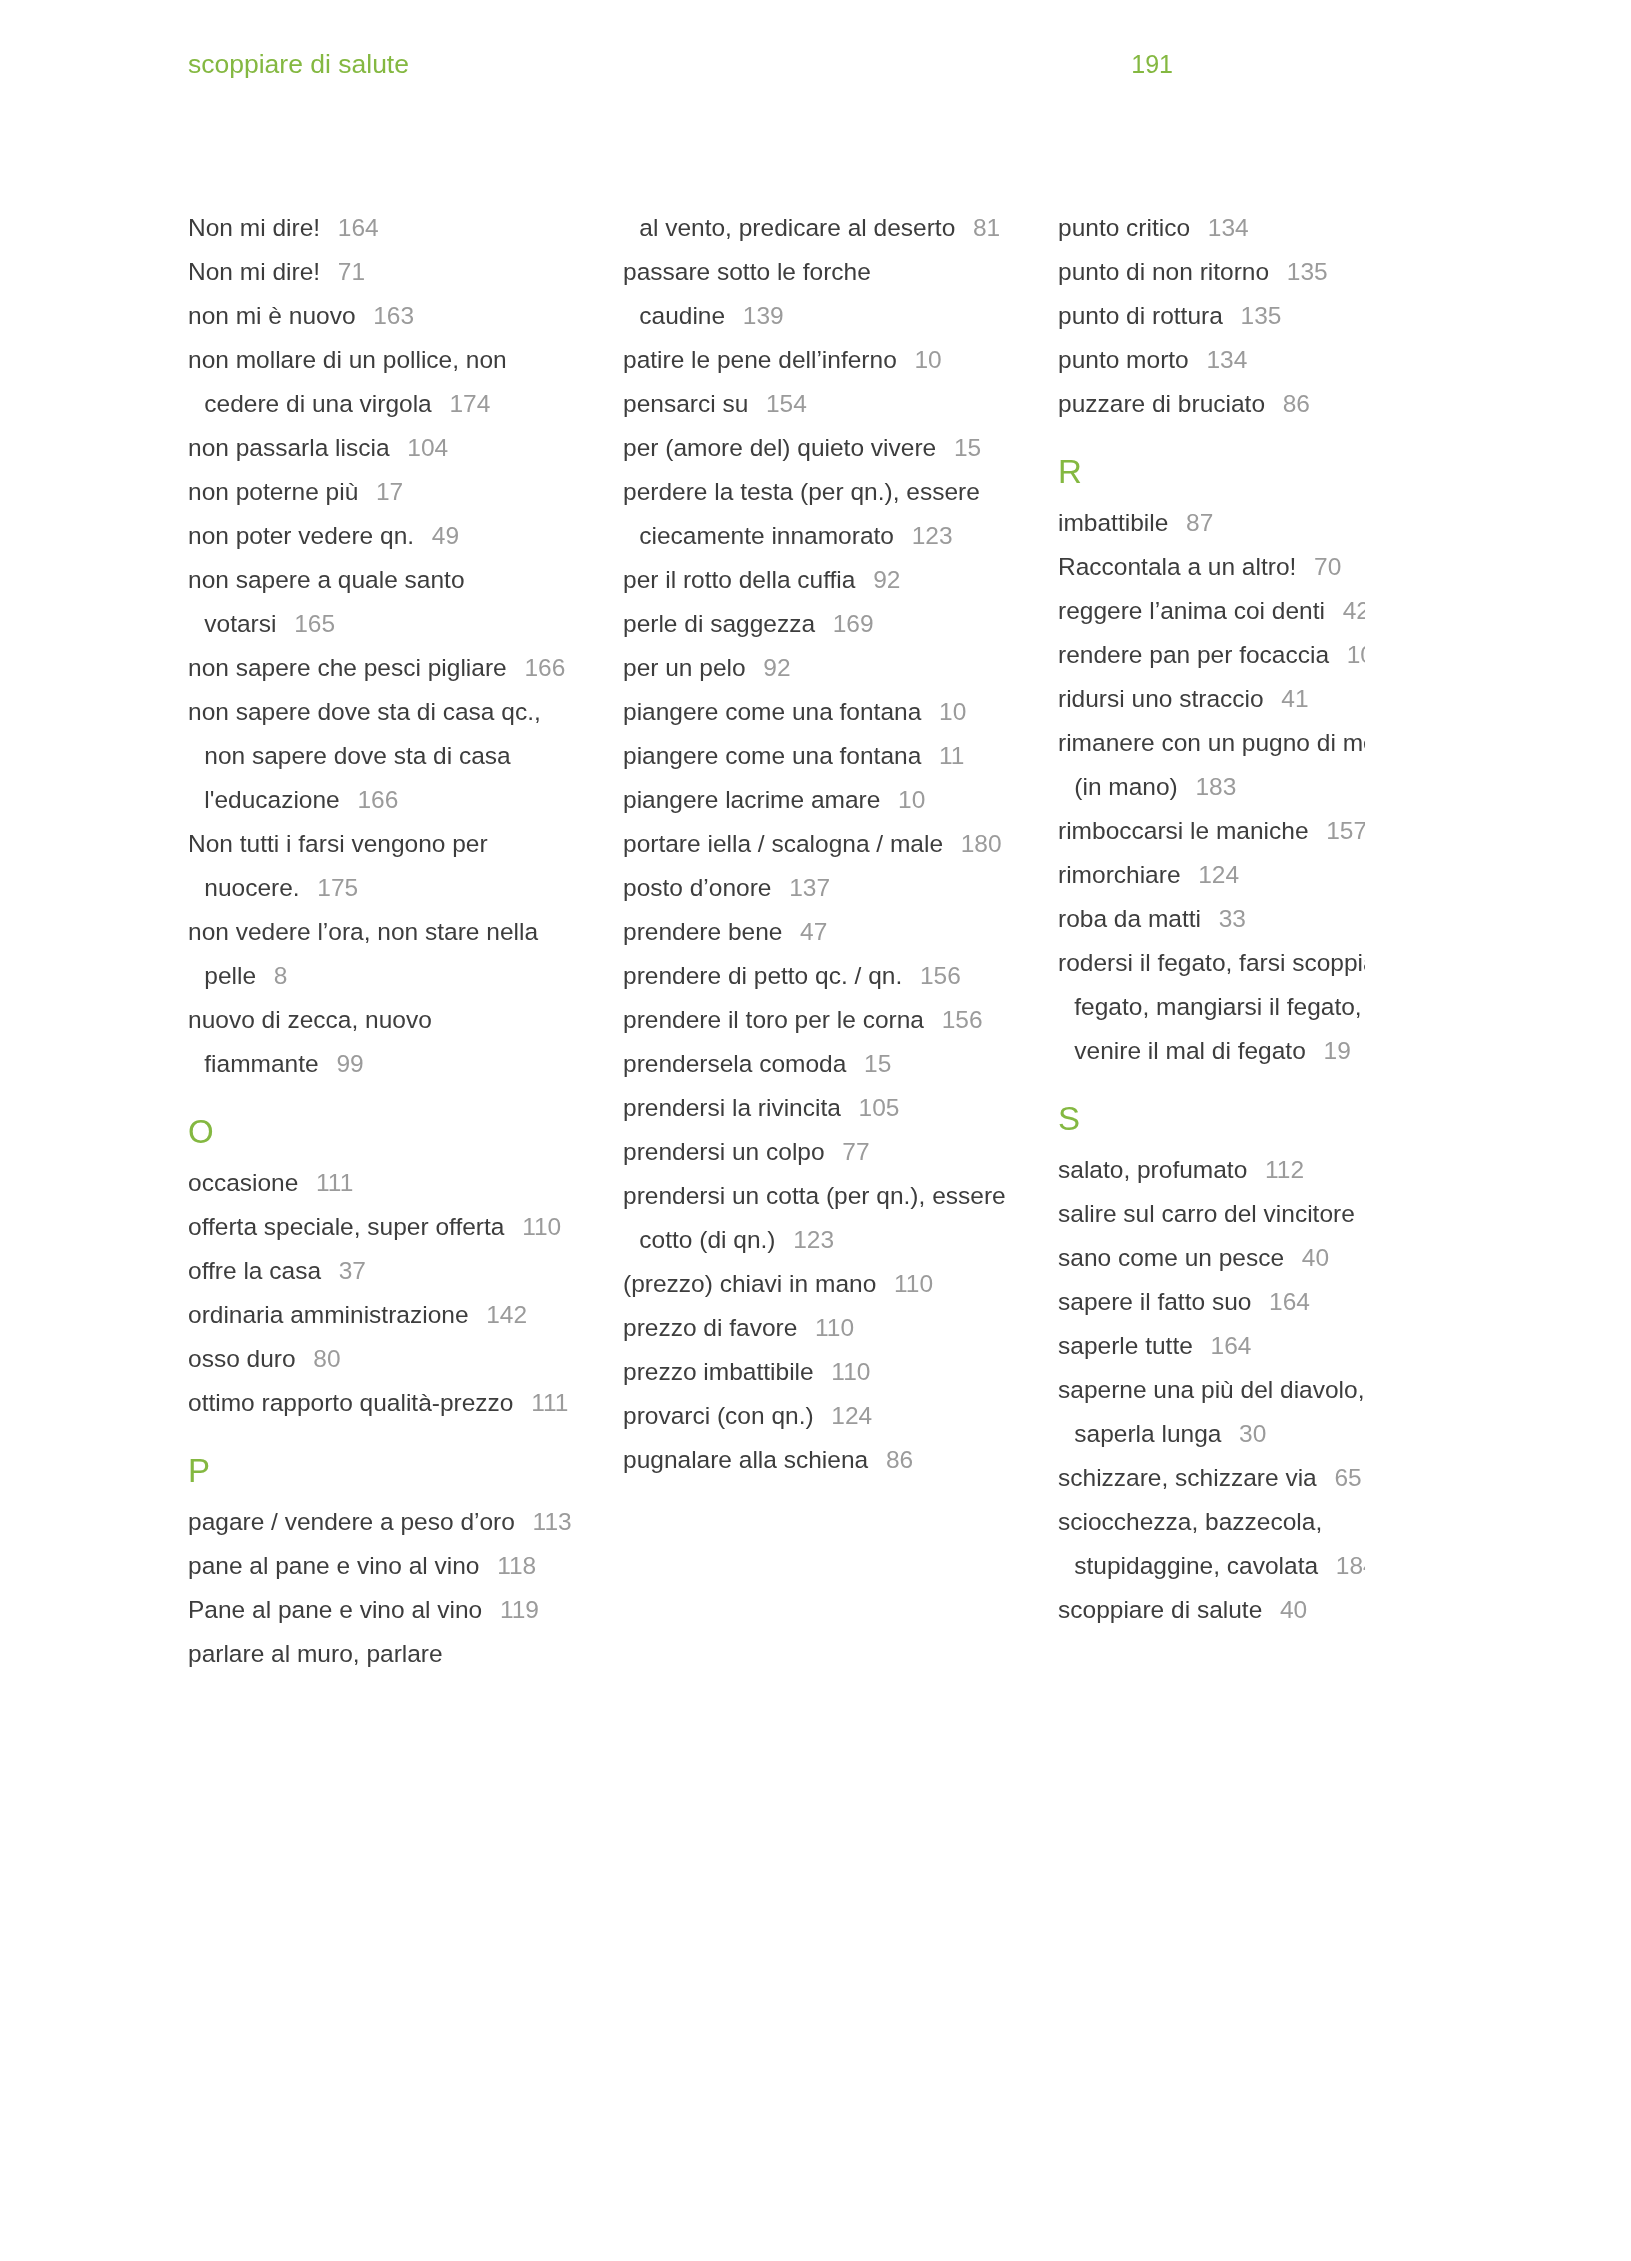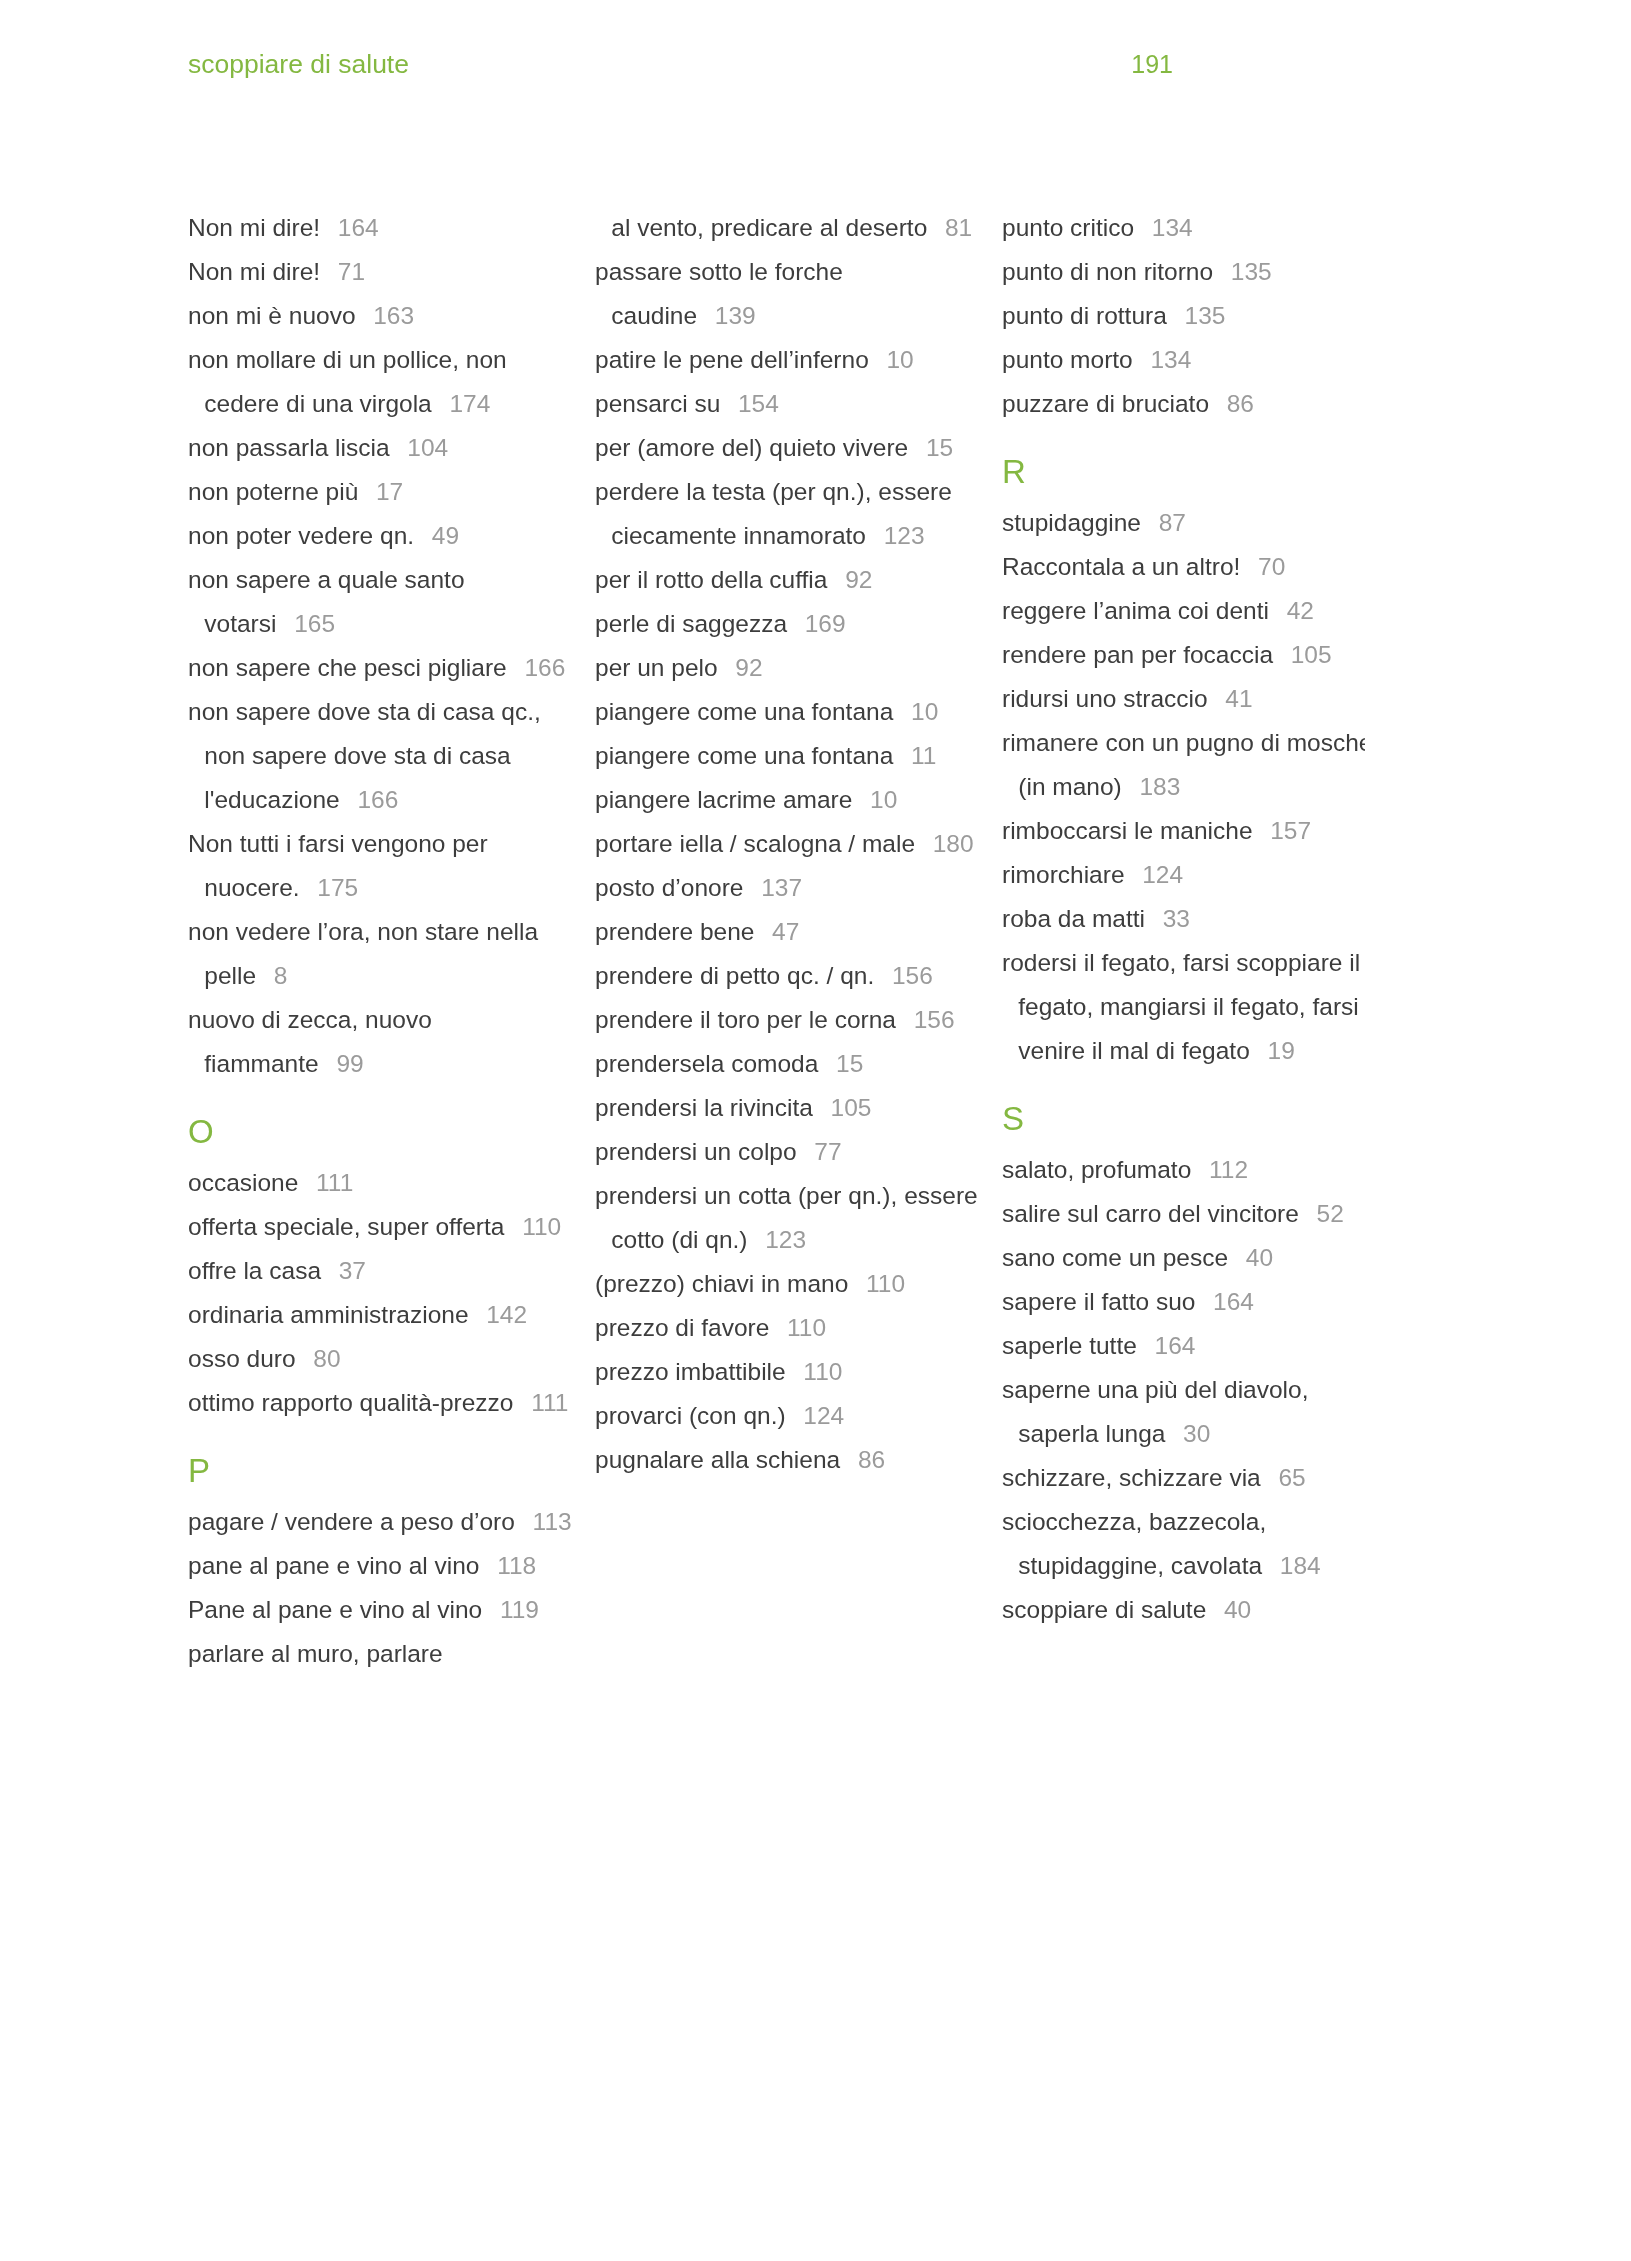--- a/index.html
+++ b/index.html
@@ -27,21 +27,21 @@
     line-height: 31px;
   }
   .folio {
     color: var(--green, #84b841);
     font-size: 25px;
     line-height: 31px;
     text-align: center;
   }
   .columns {
     display: flex;
-    gap: 22px;
+    gap: 50px;
     margin-top: 126px;
   }
   .col {
     width: 385px;
     flex: 0 0 385px;
   }
   .entry {
     font-size: 24.5px;
     line-height: 44px;
     color: var(--text, #3d3d3d);
@@ -127,21 +127,21 @@
         <div class="entry"><span class="entry-text">provarci (con qn.)</span><span class="entry-page">124</span></div>
         <div class="entry"><span class="entry-text">pugnalare alla schiena</span><span class="entry-page">86</span></div>
       </div>
       <div class="col">
         <div class="entry"><span class="entry-text">punto critico</span><span class="entry-page">134</span></div>
         <div class="entry"><span class="entry-text">punto di non ritorno</span><span class="entry-page">135</span></div>
         <div class="entry"><span class="entry-text">punto di rottura</span><span class="entry-page">135</span></div>
         <div class="entry"><span class="entry-text">punto morto</span><span class="entry-page">134</span></div>
         <div class="entry"><span class="entry-text">puzzare di bruciato</span><span class="entry-page">86</span></div>
         <div class="letter-heading">R</div>
-        <div class="entry"><span class="entry-text">stupidaggine</span><span class="entry-page">87</span></div>
+        <div class="entry"><span class="entry-text">imbattibile</span><span class="entry-page">87</span></div>
         <div class="entry"><span class="entry-text">Raccontala a un altro!</span><span class="entry-page">70</span></div>
         <div class="entry"><span class="entry-text">reggere l’anima coi denti</span><span class="entry-page">42</span></div>
         <div class="entry"><span class="entry-text">rendere pan per focaccia</span><span class="entry-page">105</span></div>
         <div class="entry"><span class="entry-text">ridursi uno straccio</span><span class="entry-page">41</span></div>
         <div class="entry"><span class="entry-text">rimanere con un pugno di mosche (in mano)</span><span class="entry-page">183</span></div>
         <div class="entry"><span class="entry-text">rimboccarsi le maniche</span><span class="entry-page">157</span></div>
         <div class="entry"><span class="entry-text">rimorchiare</span><span class="entry-page">124</span></div>
         <div class="entry"><span class="entry-text">roba da matti</span><span class="entry-page">33</span></div>
         <div class="entry"><span class="entry-text">rodersi il fegato, farsi scoppiare il fegato, mangiarsi il fegato, farsi venire il mal di fegato</span><span class="entry-page">19</span></div>
         <div class="letter-heading">S</div>

